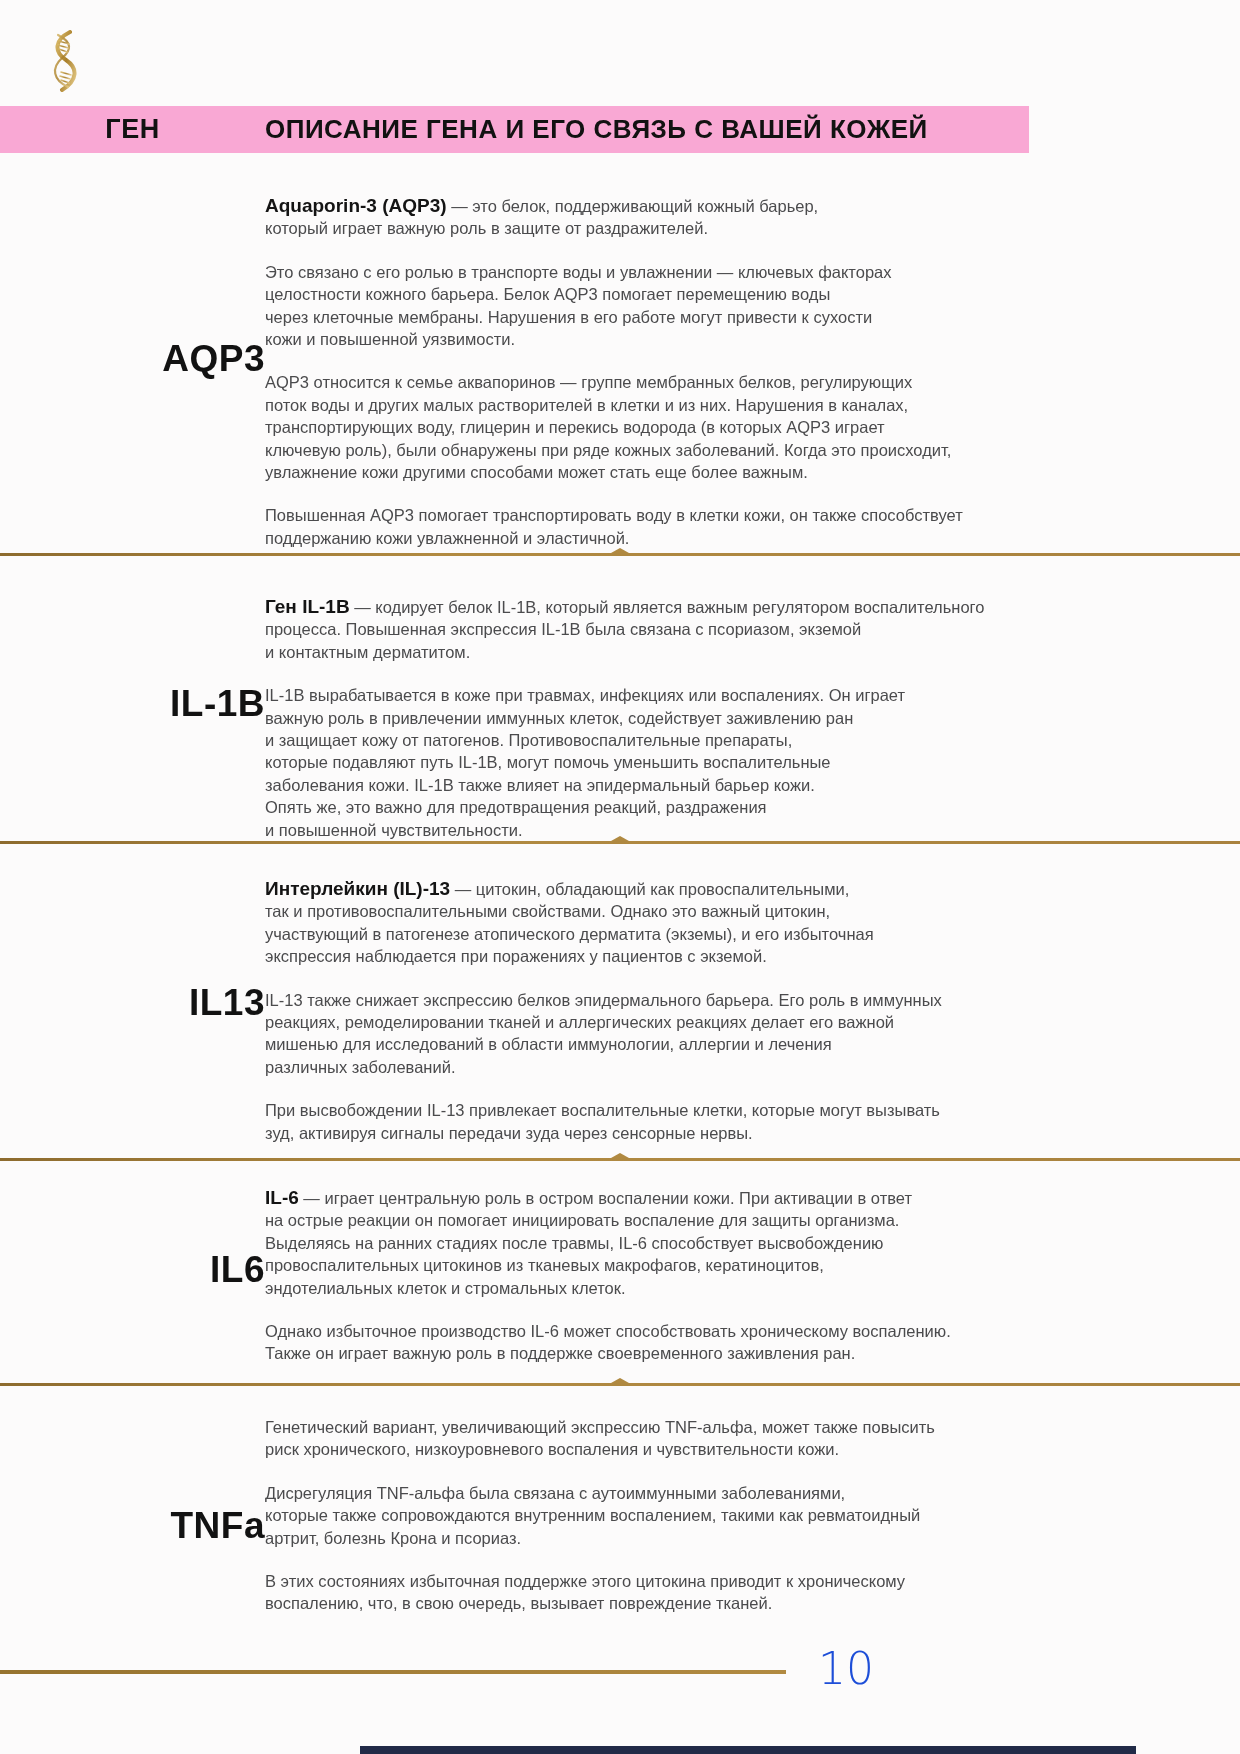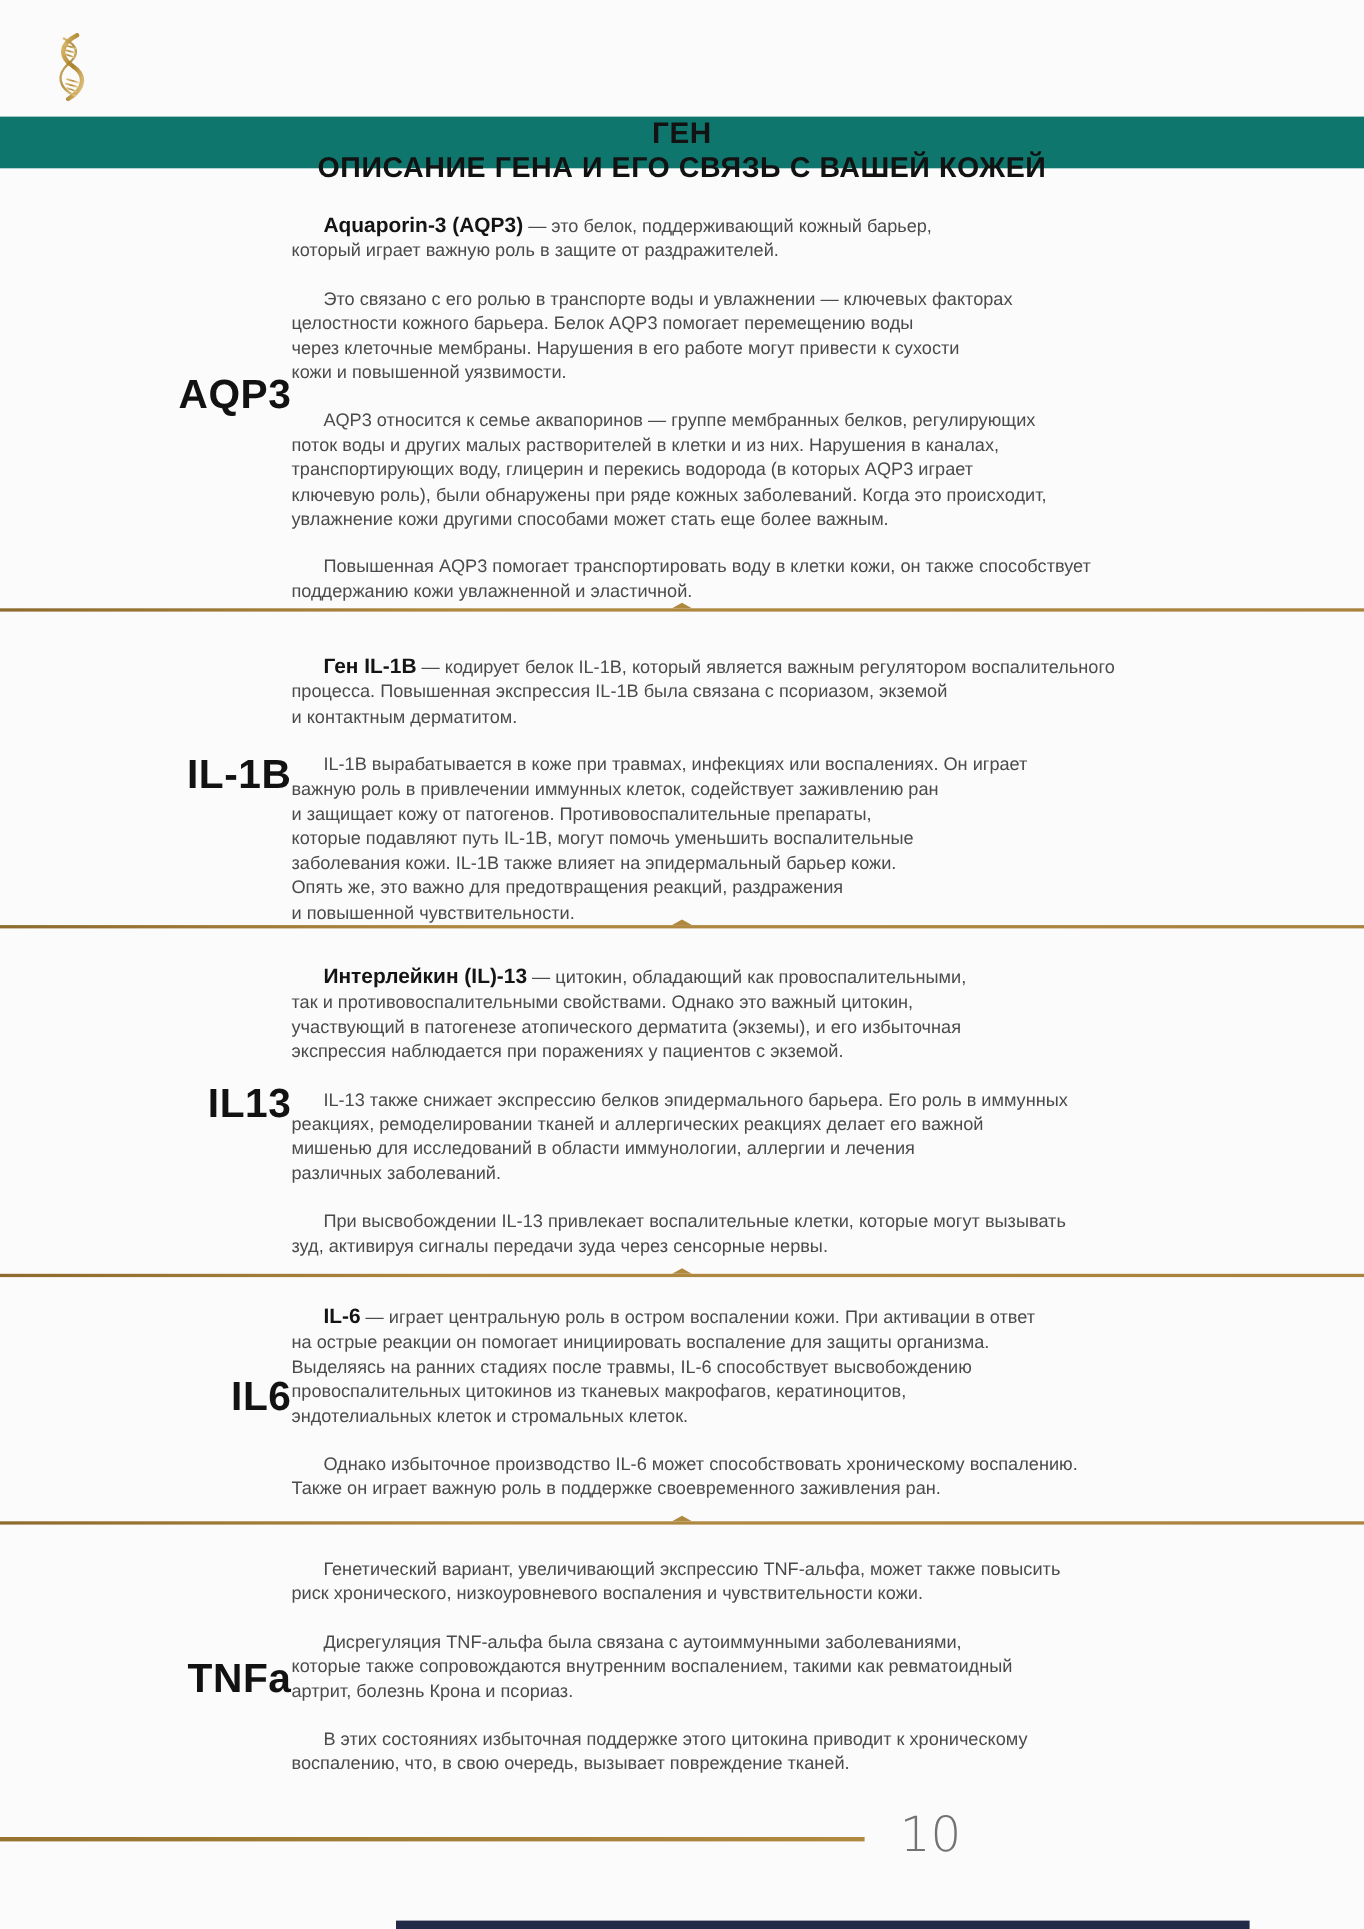--- a/index.html
+++ b/index.html
@@ -3,46 +3,46 @@
 <meta charset="utf-8">
 <style>
   html,body{margin:0;padding:0;}
   body{background:#ffffff;font-family:"Liberation Sans",sans-serif;}
   .page{position:relative;width:1240px;height:1754px;background:#fcfbfb;overflow:hidden;}
 
   
   .logo{position:absolute;top:30px;left:46px;width:36px;height:62px;}
 
   
-  .table-head{position:absolute;top:106px;left:0;width:1240px;height:47px;background:#0f766e;display:flex;align-items:center;flex-direction:column;}
+  .table-head{position:absolute;top:106px;left:0;width:1029px;height:47px;background:#f9a8d4;display:flex;align-items:center;}
   .th-gene{width:265px;text-align:center;font-size:27px;font-weight:800;letter-spacing:.5px;color:#121212;}
   .th-desc{flex:1;font-size:26px;font-weight:800;letter-spacing:.5px;color:#121212;}
 
   
   .rows{position:absolute;top:153px;left:0;width:1240px;}
   .row{display:flex;box-sizing:border-box;}
   .row-1{height:400px;padding-top:42px;}
   .row-2{height:285px;padding-top:40px;}
   .row-3{height:314px;padding-top:34px;}
   .row-4{height:222px;padding-top:26px;}
   .row-5{height:280px;padding-top:30px;}
   .gene-col{width:265px;flex:0 0 265px;display:flex;align-items:center;justify-content:flex-end;}
   .gene-name{font-size:37px;font-weight:700;color:#121212;letter-spacing:.5px;margin-top:-30px;}
   .desc-col{flex:1;padding-right:215px;}
   .para{margin:0 0 21px 0;font-size:16.5px;line-height:22.4px;color:#4b4b4d;white-space:pre-line;}
-  .para .lead{font-weight:700;font-size:19px;color:#141414;margin-left:29px;}
+  .para .lead{font-weight:700;font-size:19px;color:#141414;}
 
   
   .divider{position:relative;height:3px;background:linear-gradient(90deg,#8d6b2e,#b18a41 35%,#a9823e 100%);}
   .divider::after{content:"";position:absolute;left:611px;top:-5px;width:0;height:0;
     border-left:9px solid transparent;border-right:9px solid transparent;border-bottom:5px solid #b08941;}
 
   
   .foot-line{position:absolute;top:1670px;left:0;width:786px;height:4px;background:linear-gradient(90deg,#96732f,#b18a41);}
-  .page-number{position:absolute;top:1643px;left:818px;font-size:44px;font-weight:300;color:#737373;font-family:"DejaVu Sans",sans-serif;}
+  .page-number{position:absolute;top:1643px;left:818px;font-size:44px;font-weight:300;color:#1d4ed8;font-family:"DejaVu Sans",sans-serif;}
   .bottom-bar{position:absolute;bottom:0;left:360px;width:776px;height:8px;background:#212a47;}
 </style>
 </head>
 <body>
 
 <div class="page">
 
   <div class="logo">
     <svg viewBox="0 0 36 62" width="36" height="62" aria-hidden="true">
       <defs>

